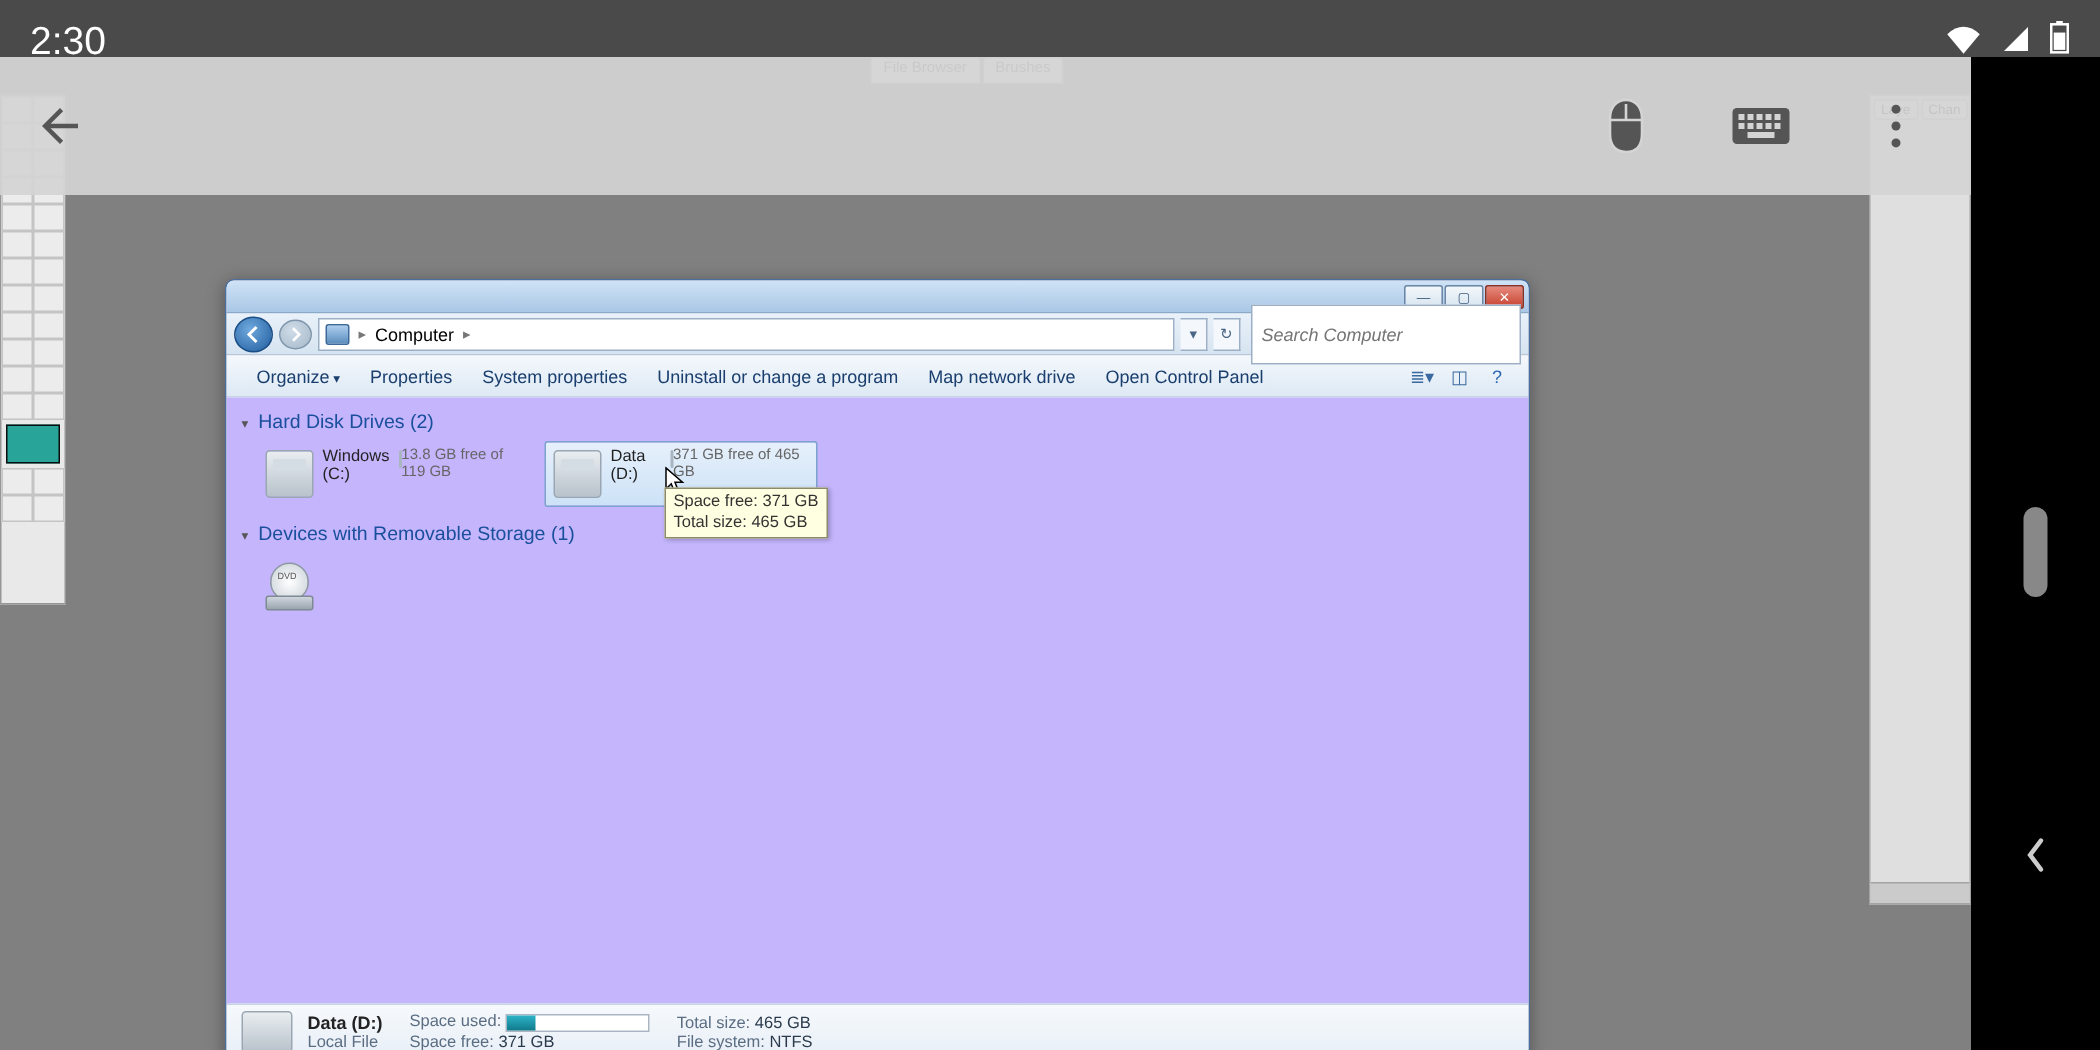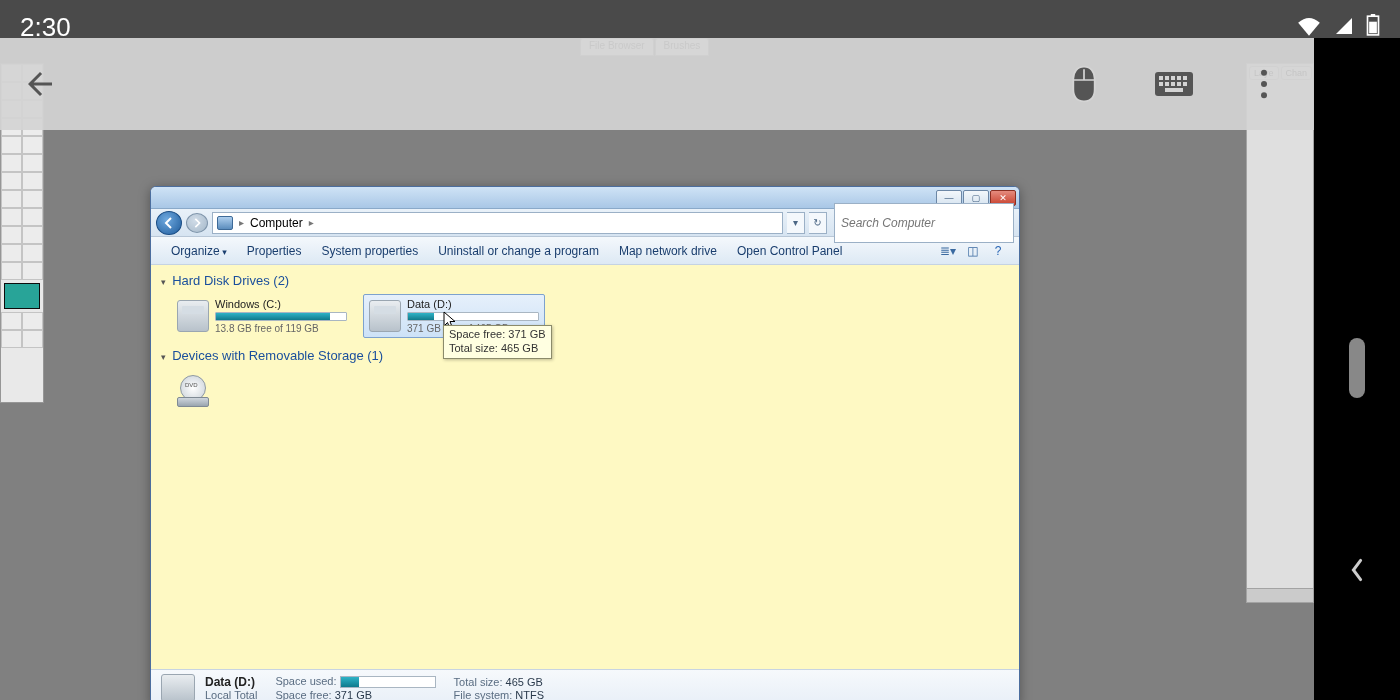--- a/index.html
+++ b/index.html
@@ -52,30 +52,30 @@
   .addr-ctl { width: 18px; height: 22px; border: 1px solid #9bb0c6; border-left: none; background: #f4f8fc; display: flex; align-items: center; justify-content: center; font-size: 10px; color: #4b6785; }
   .searchbox { width: 180px; height: 40px; background: #fff; border: 1px solid #9bb0c6; margin-left: 3px; display: flex; align-items: center; padding: 0 6px; }
   .searchbox input { border: none; outline: none; font-size: 12px; color: #888; width: 100%; font-style: italic; }
 
   .cmdbar { height: 28px; background: linear-gradient(#f4f8fc, #dde9f4); border-bottom: 1px solid #c5d3e2; display: flex; align-items: center; padding: 12px 10px; font-size: 12px; color: #1a3e6e; }
   .cmdbar .cmd { padding: 0 10px; cursor: default; }
   .cmdbar .cmd.organize::after { content: " ▾"; font-size: 9px; }
   .cmdbar .spacer { flex: 1; }
   .cmdbar .iconbtn { width: 22px; height: 20px; border: 1px solid transparent; margin-left: 3px; display: flex; align-items: center; justify-content: center; font-size: 12px; color: #3b6aa0; border-radius: 3px;}
 
-  .content { position: absolute; top: 78px; left: 0; right: 0; bottom: 36px; background: #fef9c3; padding: 6px 10px; font-size: 12px; color: #333; overflow: hidden; }
+  .content { position: absolute; top: 78px; left: 0; right: 0; bottom: 36px; background: #c4b5fd; padding: 6px 10px; font-size: 12px; color: #333; overflow: hidden; }
   .section-head { color: #1a4f9c; font-size: 13px; margin: 2px 0 6px 0; cursor: default; }
   .section-head .tri { font-size: 9px; color: #555; margin-right: 3px; }
   .drives-row { display: flex; gap: 10px; margin-left: 10px; margin-bottom: 10px; }
 
   .drive { width: 182px; height: 44px; padding: 3px 5px; display: flex; gap: 6px; border: 1px solid transparent; border-radius: 2px; }
   .drive.selected { border: 1px solid #7da2ce; background: linear-gradient(#e6f0fb, #cde2f7); }
   .drive-icon { width: 32px; height: 32px; align-self: center; background: linear-gradient(#e9edf0, #b8c2cb); border-radius: 3px; border: 1px solid #9aa6b1; position: relative; }
   .drive-icon::after { content: ""; position: absolute; top: 5px; left: 4px; right: 4px; height: 8px; background: #d5dde4; border-radius: 1px; }
-  .drive-info { flex: 1; display: flex; flex-direction: column; justify-content: center; }
+  .drive-info { flex: 1; display: flex; justify-content: center; }
   .drive-name { font-size: 11px; color: #222; }
   .drive-bar { height: 12px; border: 1px solid #a9b6c2; background: #fff; margin: 2px 0; position: relative; border-radius: 1px; overflow: hidden;}
   .drive-bar .fill { position: absolute; top: 0; left: 0; bottom: 0; }
   .drive-bar .fill.high { background: linear-gradient(#2eb3c7, #107a8c); }
   .drive-bar .fill.low { background: linear-gradient(#2eb3c7, #107a8c); }
   .drive-free { font-size: 10px; color: #666; }
 
   .dvd-icon { width: 32px; height: 32px; align-self: center; position: relative; }
   .dvd-icon .disc { width: 26px; height: 26px; border-radius: 50%; background: radial-gradient(#fff, #c7cfd6); border: 1px solid #8d98a2; position: absolute; top: 0; left: 3px; }
   .dvd-icon .tray { width: 32px; height: 10px; background: linear-gradient(#cfd6dd, #9aa5af); position: absolute; bottom: 0; border-radius: 2px; border: 1px solid #7f8a94;}
@@ -281,21 +281,21 @@
         <div>
           <span class="dp-lbl">Space used:</span>
           <span class="mini-bar"><span class="mfill" style="width:20%"></span></span>
         </div>
         <div>
           <span class="dp-lbl">Total size:</span>
           <span class="dp-val">465 GB</span>
         </div>
         <div></div>
         <div>
-          <span class="dp-sub">Local Total</span>
+          <span class="dp-sub">Local File</span>
         </div>
         <div>
           <span class="dp-lbl">Space free:</span>
           <span class="dp-val">371 GB</span>
         </div>
         <div>
           <span class="dp-lbl">File system:</span>
           <span class="dp-val">NTFS</span>
         </div>
         <div></div>

